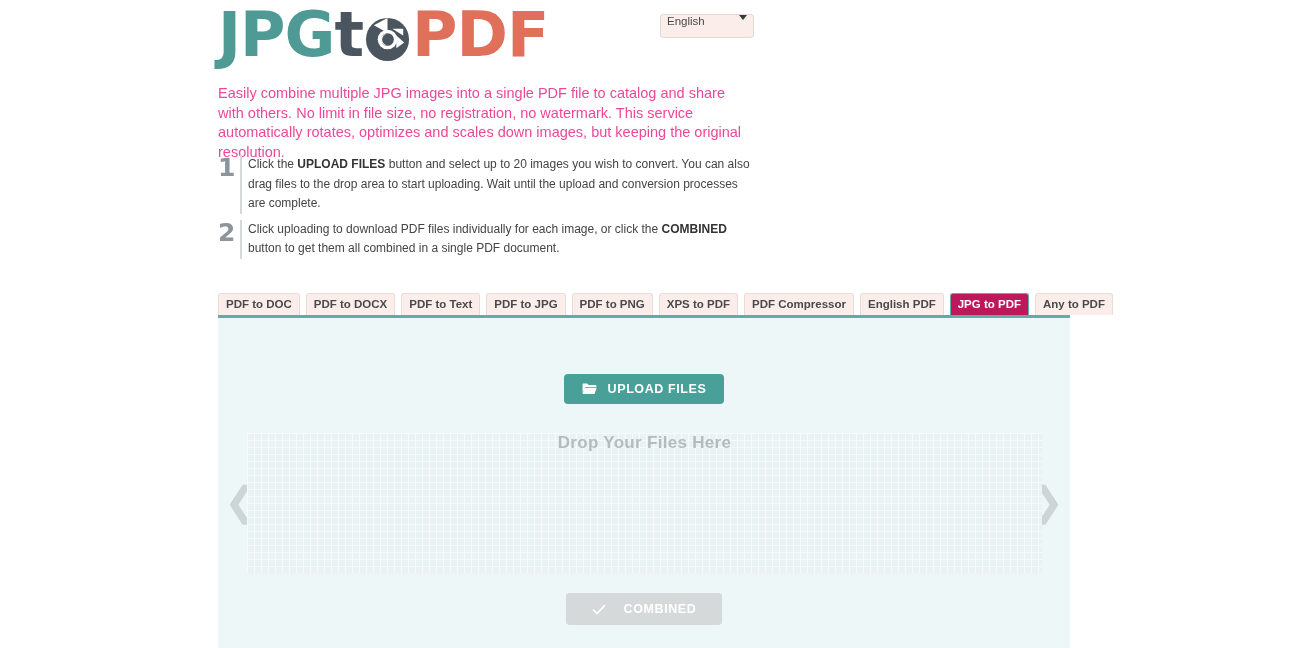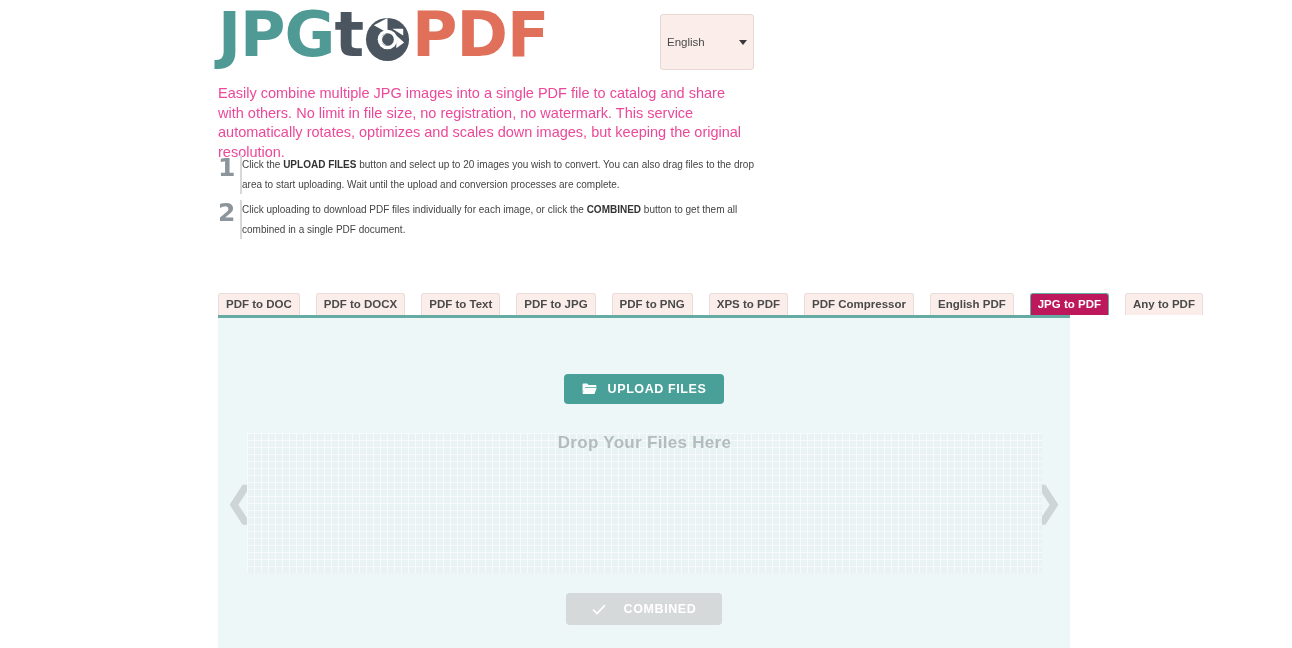--- a/index.html
+++ b/index.html
@@ -52,23 +52,23 @@
     position: absolute;
     left: 442px;
     top: 10px;
     width: 80px;
     height: 22px;
     background: #fbeeea;
     border: 1px solid #e8d7d2;
     border-radius: 3px;
     font-size: 11.5px;
     color: #4a4a4a;
-    padding: 16px 6px;
-    display: flex;
-    align-items: center;
+    padding: 0 6px;
+    display: flex;
+    align-items: flex-start;
     cursor: pointer;
   }
   .lang-select .lang-label { flex: 1; }
   .lang-select .caret {
     width: 0; height: 0;
     border-left: 4px solid transparent;
     border-right: 4px solid transparent;
     border-top: 5px solid #3a3a3a;
   }
 
@@ -100,37 +100,37 @@
     flex: 0 0 22px;
     font-family: "DejaVu Sans", sans-serif;
     font-size: 25px;
     font-weight: bold;
     color: #8d959c;
     line-height: 26px;
     text-align: left;
   }
   .step-body {
     border-left: 2px solid #d6d9db;
-    padding-left: 0;
-    font-size: 10px;
+    padding-left: 6px;
+    font-size: 12px;
     line-height: 19.5px;
     color: #444444;
   }
   .step-body b { font-weight: bold; color: #333; }
 
   
   .tabbar {
     position: absolute;
     left: 218px;
     top: 293px;
     width: 852px;
     height: 22px;
     display: flex;
     align-items: flex-end;
-    gap: 16px;
+    gap: 6px;
     border-bottom: 3px solid #66aaa4;
     box-sizing: content-box;
   }
   .tab {
     background: #fbeeea;
     border: 1px solid #eadcd8;
     border-bottom: none;
     border-radius: 3px 3px 0 0;
     font-size: 11.5px;
     font-weight: bold;

